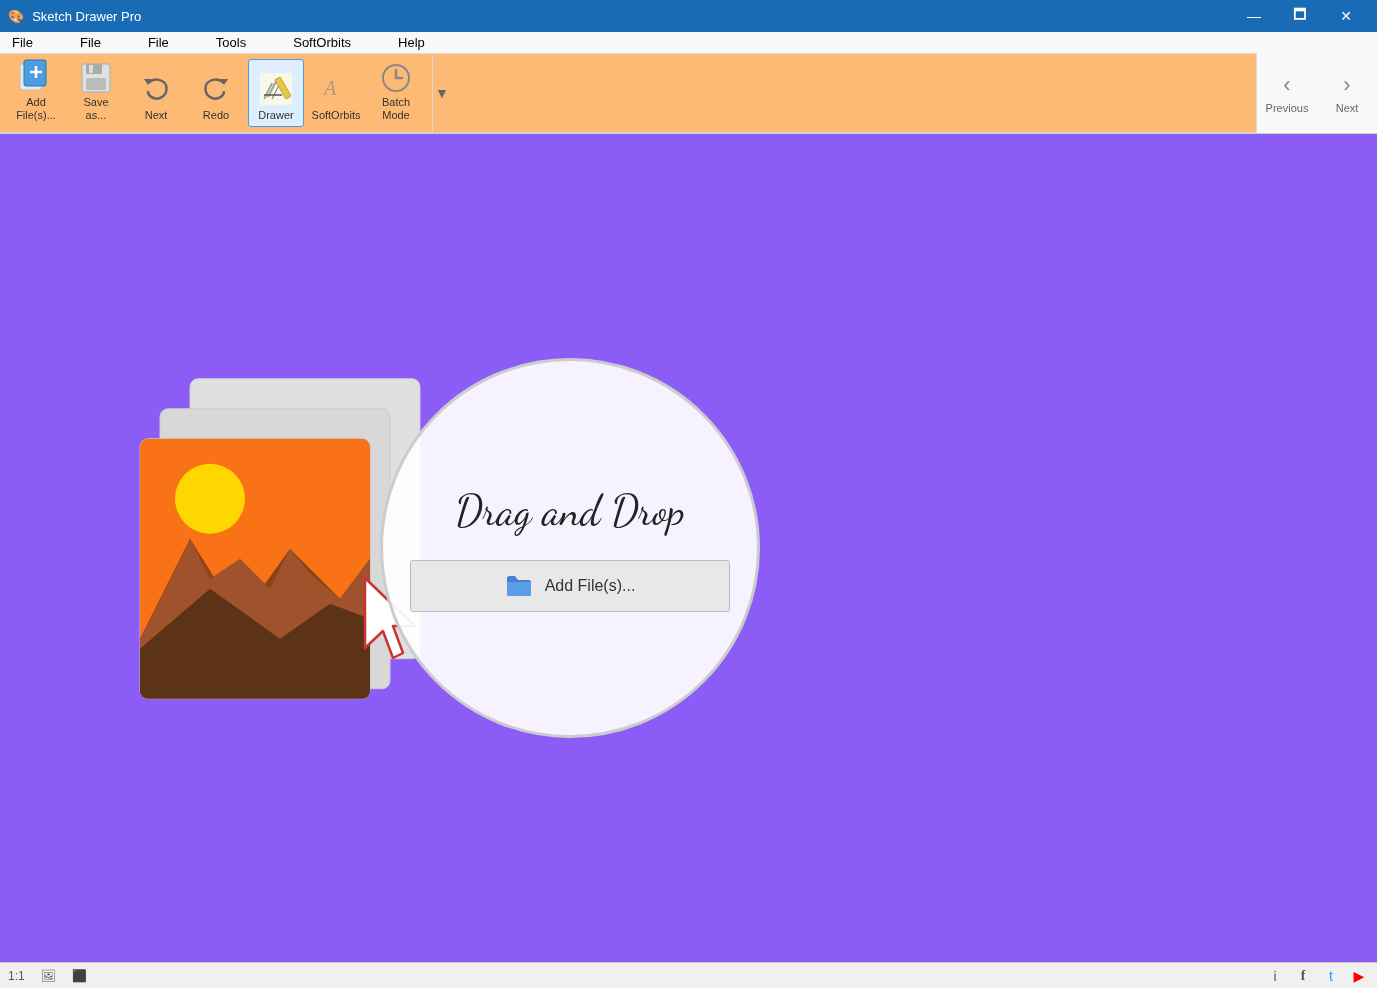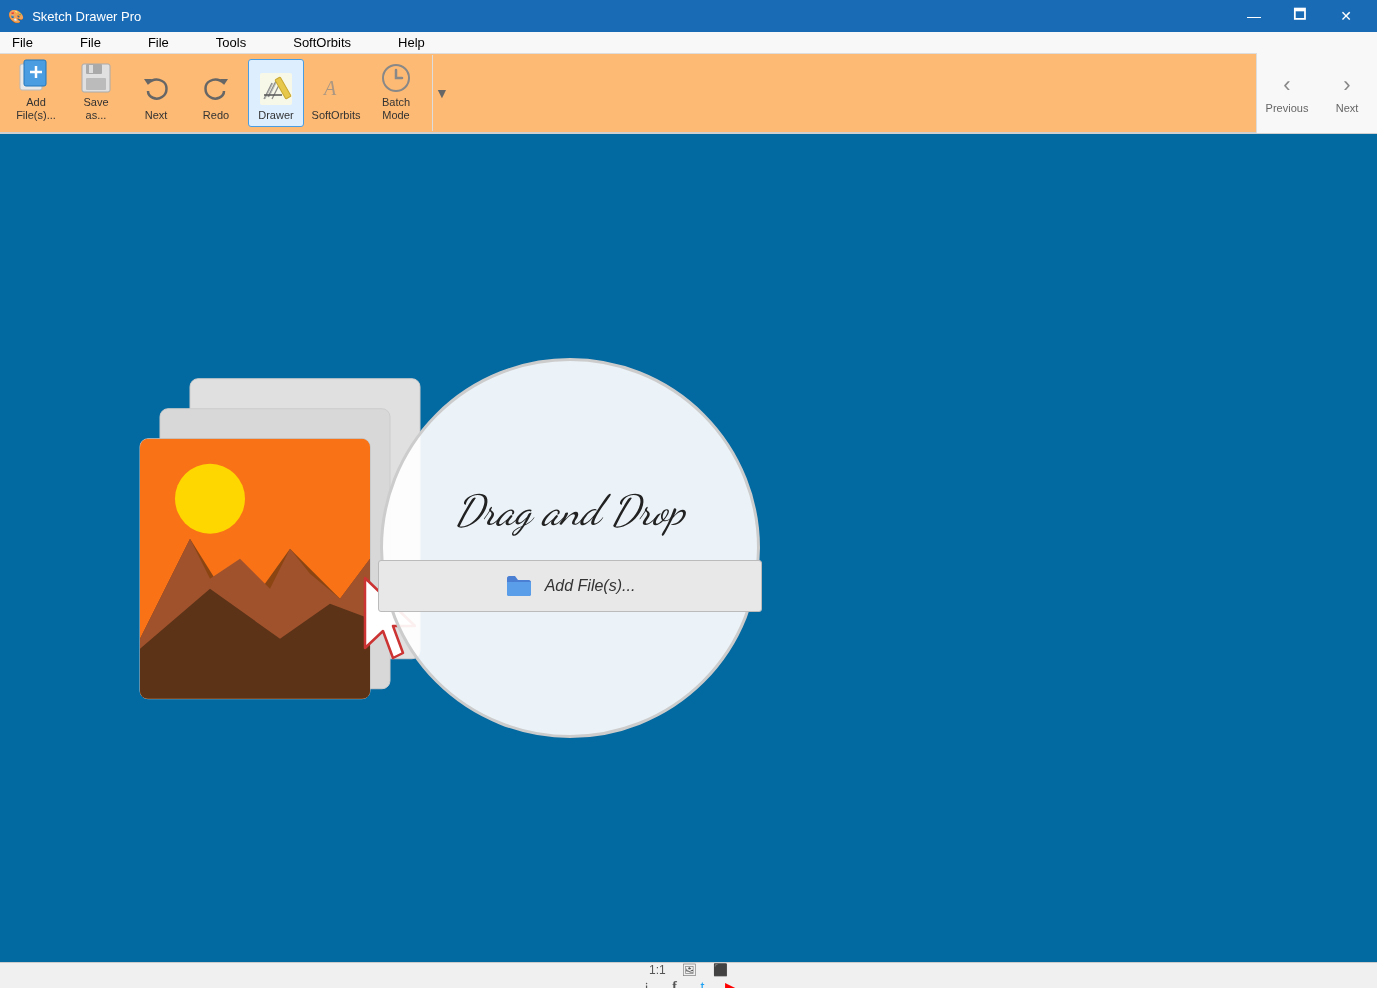--- a/index.html
+++ b/index.html
@@ -135,24 +135,23 @@
       align-items: flex-end;
       padding: 4px 2px;
       font-size: 14px;
       color: #666;
       cursor: pointer;
     }
 
     
     .main-content {
       flex: 1;
-      background: #0369a1;
+      background: #8b5cf6;
       position: relative;
       overflow: hidden;
-      font-style: italic;
     }
 
     
     .circle-overlay {
       position: absolute;
       left: 380px;
       top: 50%;
       transform: translateY(-50%);
       width: 380px;
       height: 380px;
@@ -175,21 +174,21 @@
     }
     .drag-drop-sub {
       font-size: 28px;
       font-weight: 300;
       color: #333;
       font-family: 'Segoe Script', 'Dancing Script', cursive, sans-serif;
       text-align: center;
     }
 
     .add-files-btn {
-      width: 384px;
+      width: 320px;
       height: 52px;
       background: #e8e8e8;
       border: 1px solid #bbb;
       border-radius: 3px;
       display: flex;
       align-items: center;
       justify-content: center;
       gap: 12px;
       cursor: pointer;
       font-size: 16px;
@@ -199,21 +198,20 @@
     
     .status-bar {
       background: #f0f0f0;
       border-top: 1px solid #ccc;
       height: 26px;
       display: flex;
       align-items: center;
       justify-content: space-between;
       padding: 0 8px;
       flex-shrink: 0;
-      flex-direction: column;
     }
     .status-left {
       display: flex;
       align-items: center;
       gap: 16px;
       font-size: 12px;
       color: #555;
     }
     .status-right {
       display: flex;

